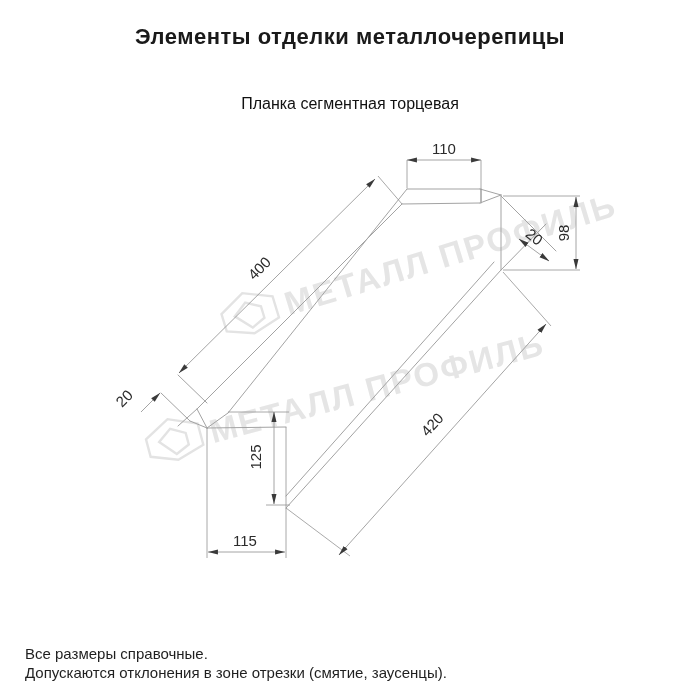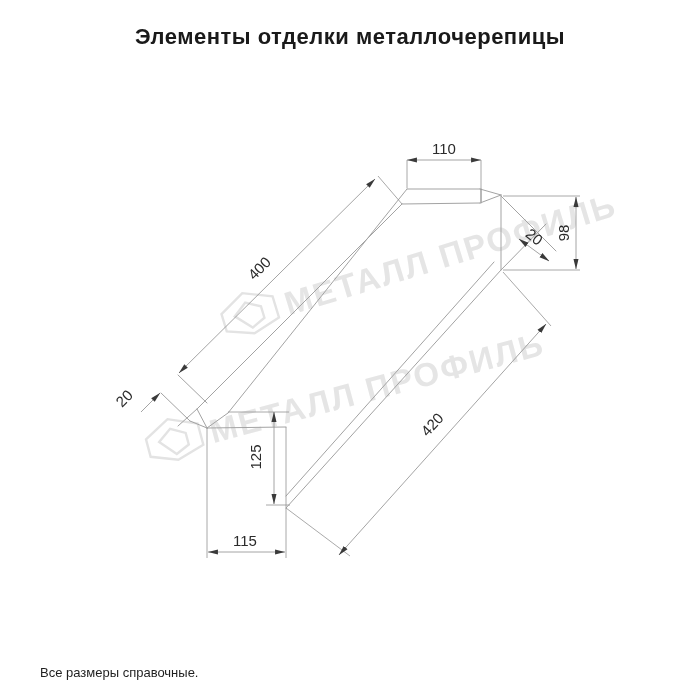--- a/index.html
+++ b/index.html
@@ -2,38 +2,39 @@
 <html><head>
 <meta charset="utf-8">
 <style>
   html,body{margin:0;padding:0;background:#ffffff;}
   #page{position:relative;width:700px;height:700px;background:#ffffff;overflow:hidden;
         font-family:"Liberation Sans", sans-serif;}
   .title{position:absolute;top:24px;left:0;width:700px;text-align:center;
          font-size:22px;font-weight:bold;color:#1a1a1a;letter-spacing:.5px;}
   .subtitle{position:absolute;top:94px;left:0;width:700px;text-align:center;
             font-size:16px;font-weight:500;color:#111;line-height:19px;}
-  .footer{position:absolute;left:40px;bottom:18px;font-size:13px;color:#1f1f1f;line-height:19px;}
+  .footer{position:absolute;left:25px;bottom:18px;font-size:15px;color:#1f1f1f;line-height:19px;}
   svg{position:absolute;left:0;top:0;}
   .part{stroke:#a3a3a3;stroke-width:1;fill:none;stroke-linecap:round;}
   .ext{stroke:#939393;stroke-width:.8;fill:none;}
   .dim{stroke:#8d8d8d;stroke-width:.8;fill:none;}
   .dimtxt{font-family:"Liberation Sans",sans-serif;font-size:15px;fill:#2b2b2b;}
   .wm{stroke:#e3e3e3;stroke-width:2.4;fill:none;}
   .wmtxt{font-family:"Liberation Sans",sans-serif;font-size:33px;font-weight:bold;
          fill:#e5e5e5;letter-spacing:2px;}
 </style>
 </head>
 <body>
 
 <div id="page">
 
   <div class="title">Элементы отделки металлочерепицы</div>
 
   <div class="subtitle">
+    <div>Планка сегментная торцевая</div>
   </div>
 
   <svg width="700" height="700" viewBox="0 0 700 700">
     <defs>
       <marker id="arr" viewBox="0 0 12 8" markerWidth="13" markerHeight="9" refX="11.5" refY="4" orient="auto-start-reverse">
         <path d="M12,4 L0,1.1 L0,6.9 Z" fill="#3a3a3a"></path>
       </marker>
     </defs>
 
     <g transform="translate(213,300) rotate(-17)">
@@ -101,15 +102,16 @@
       <text class="dimtxt" x="263" y="272" text-anchor="middle" transform="rotate(-45 263 272)">400</text>
       <text class="dimtxt" x="436" y="428" text-anchor="middle" transform="rotate(-47 436 428)">420</text>
       <text class="dimtxt" x="128" y="402" text-anchor="middle" transform="rotate(-45 128 402)">20</text>
       <text class="dimtxt" x="261" y="457" text-anchor="middle" transform="rotate(-90 261 457)">125</text>
       <text class="dimtxt" x="245" y="546" text-anchor="middle">115</text>
     </g>
   </svg>
 
   <div class="footer">
     <div>Все размеры справочные.</div>
+    <div>Допускаются отклонения в зоне отрезки (смятие, заусенцы).</div>
   </div>
 
 </div>
 
 </body></html>

